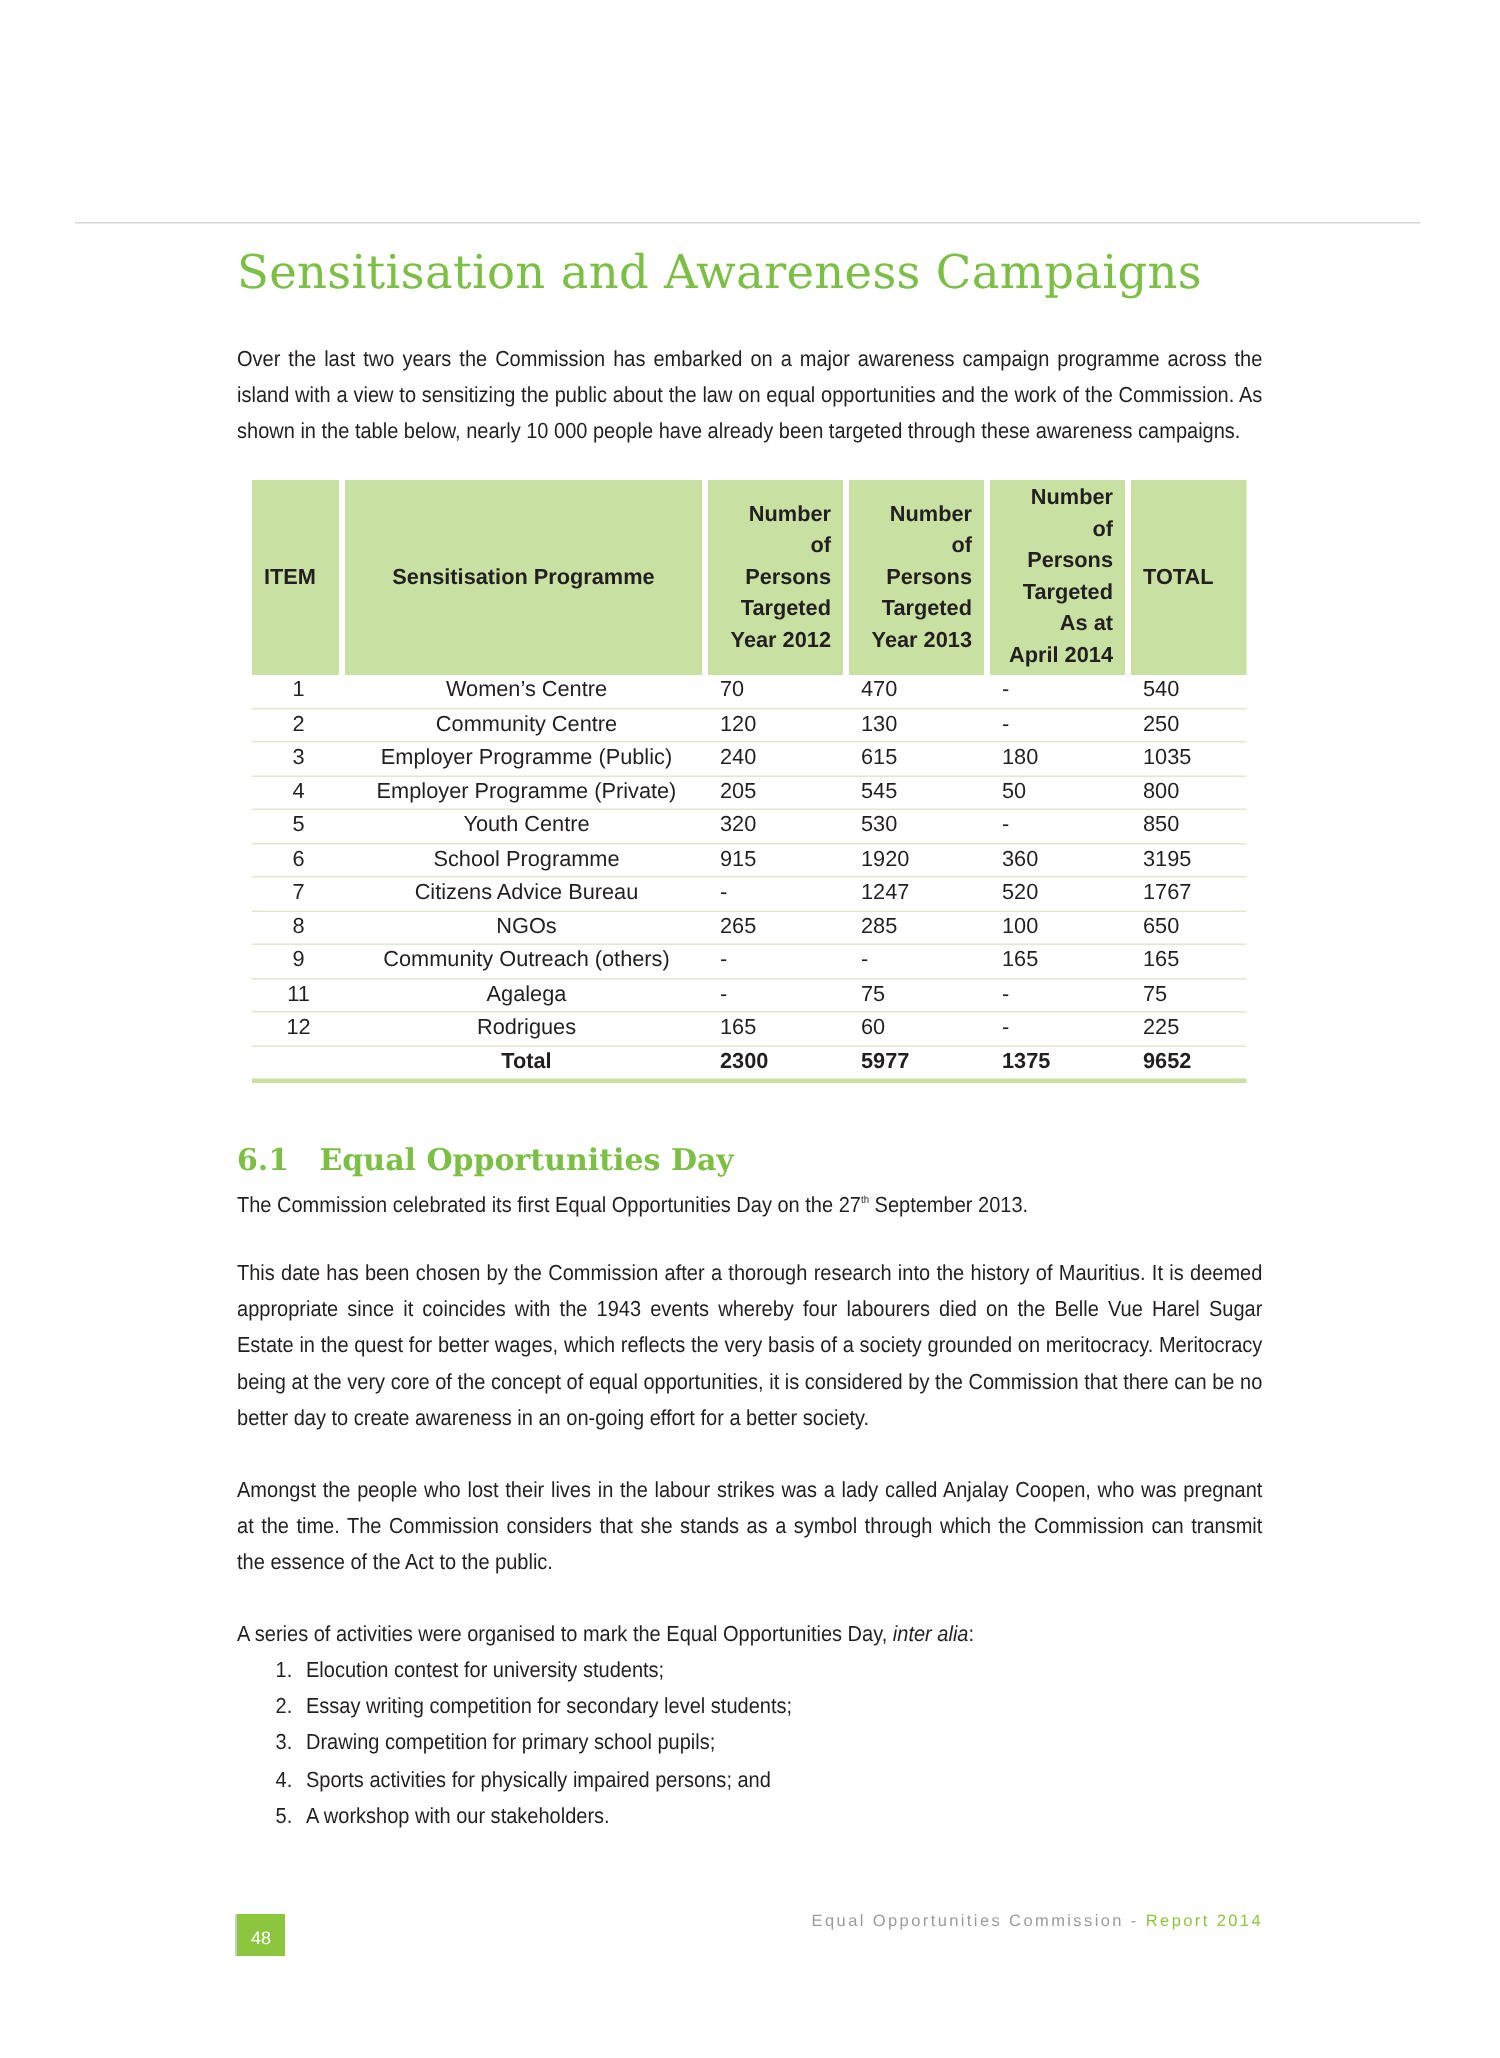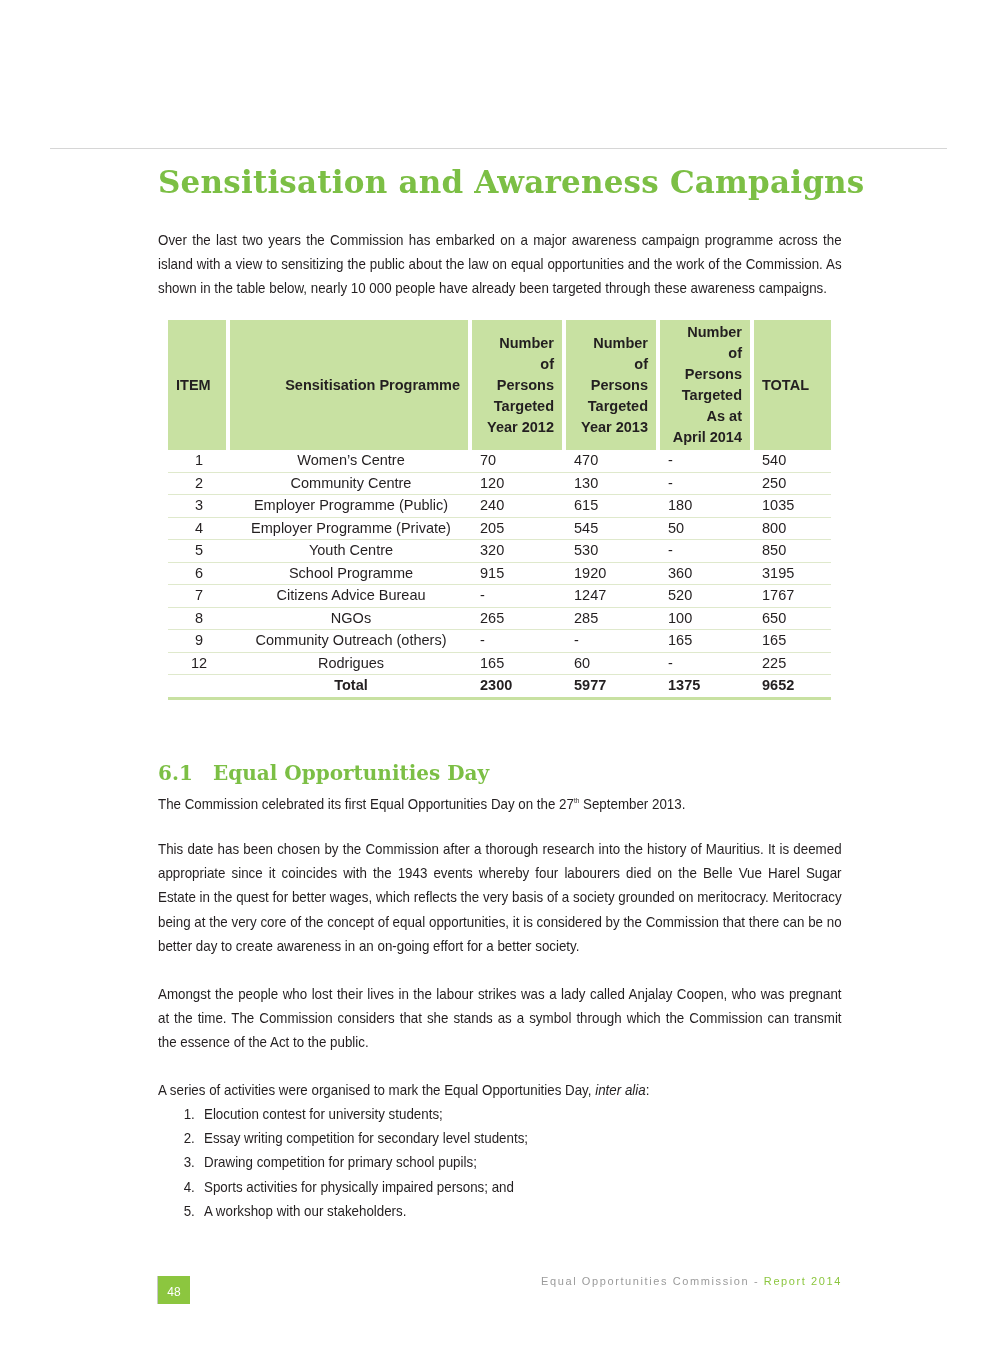--- a/index.html
+++ b/index.html
@@ -1,31 +1,31 @@
 <!DOCTYPE html>
 <html><head>
   <meta charset="utf-8">
   <style>
     html, body { margin: 0; padding: 0; background: #ffffff; }
     body { width: 1000px; height: 1372px; position: relative; overflow: hidden;
       font-family: "Liberation Sans", sans-serif; color: #231f20; }
     .top-rule { position: absolute; left: 50px; top: 148px; width: 897px; height: 1px; background: #d6d6d6; }
     .page-title { position: absolute; left: 158px; top: 164px; margin: 0;
-      font-family: "DejaVu Serif", serif; font-weight: bold; font-size: 31px; color: #7cbf45; letter-spacing: 0.2px; }
+      font-family: "DejaVu Serif", serif; font-weight: normal; font-size: 31px; color: #7cbf45; letter-spacing: 0.2px; }
     .para { position: absolute; left: 158px; width: 684px; margin: 0; font-size: 14.5px; line-height: 24.2px;
       text-align: justify; transform: scaleX(0.92); transform-origin: left top; width: 743px; }
     .intro { top: 228px; }
     table.campaigns { position: absolute; left: 168px; top: 320px; width: 663px; border-collapse: separate;
       border-spacing: 0; font-size: 14.5px; }
     table.campaigns th { background: #c8e1a2; font-weight: bold; vertical-align: middle; padding: 2px 8px;
       line-height: 21px; border-right: 4px solid #ffffff; }
     table.campaigns th:last-child { border-right: none; }
     table.campaigns th.num { text-align: right; }
     table.campaigns th.center { text-align: left; }
-    table.campaigns th.left { text-align: right; }
+    table.campaigns th.left { text-align: center; }
     table.campaigns td { padding: 0 8px; height: 21.5px; line-height: 21px; border-bottom: 1.5px solid #dfe9cc; }
     table.campaigns td.item { text-align: center; width: 40px; }
     table.campaigns td.name { text-align: center; }
     table.campaigns td.num { padding-right: 23px; }
     table.campaigns td.num.last { padding-right: 22px; }
     table.campaigns tr.total td { font-weight: bold; border-bottom: 3px solid #c8e1a2; }
     .section-heading { position: absolute; left: 158px; top: 761px; margin: 0; font-family: "DejaVu Serif", serif;
       font-weight: bold; font-size: 20px; color: #7cbf45; }
     .section-heading .num { display: inline-block; width: 55px; }
     .p1 { top: 789px; }
@@ -146,20 +146,28 @@
       </tr>
       <tr>
         <td class="item">9</td>
         <td class="name">Community Outreach (others)</td>
         <td class="num">-</td>
         <td class="num">-</td>
         <td class="num">165</td>
         <td class="num last">165</td>
       </tr>
       <tr>
+        <td class="item">11</td>
+        <td class="name">Agalega</td>
+        <td class="num">-</td>
+        <td class="num">75</td>
+        <td class="num">-</td>
+        <td class="num last">75</td>
+      </tr>
+      <tr>
         <td class="item">12</td>
         <td class="name">Rodrigues</td>
         <td class="num">165</td>
         <td class="num">60</td>
         <td class="num">-</td>
         <td class="num last">225</td>
       </tr>
       <tr class="total">
         <td class="item"></td>
         <td class="name">Total</td>

